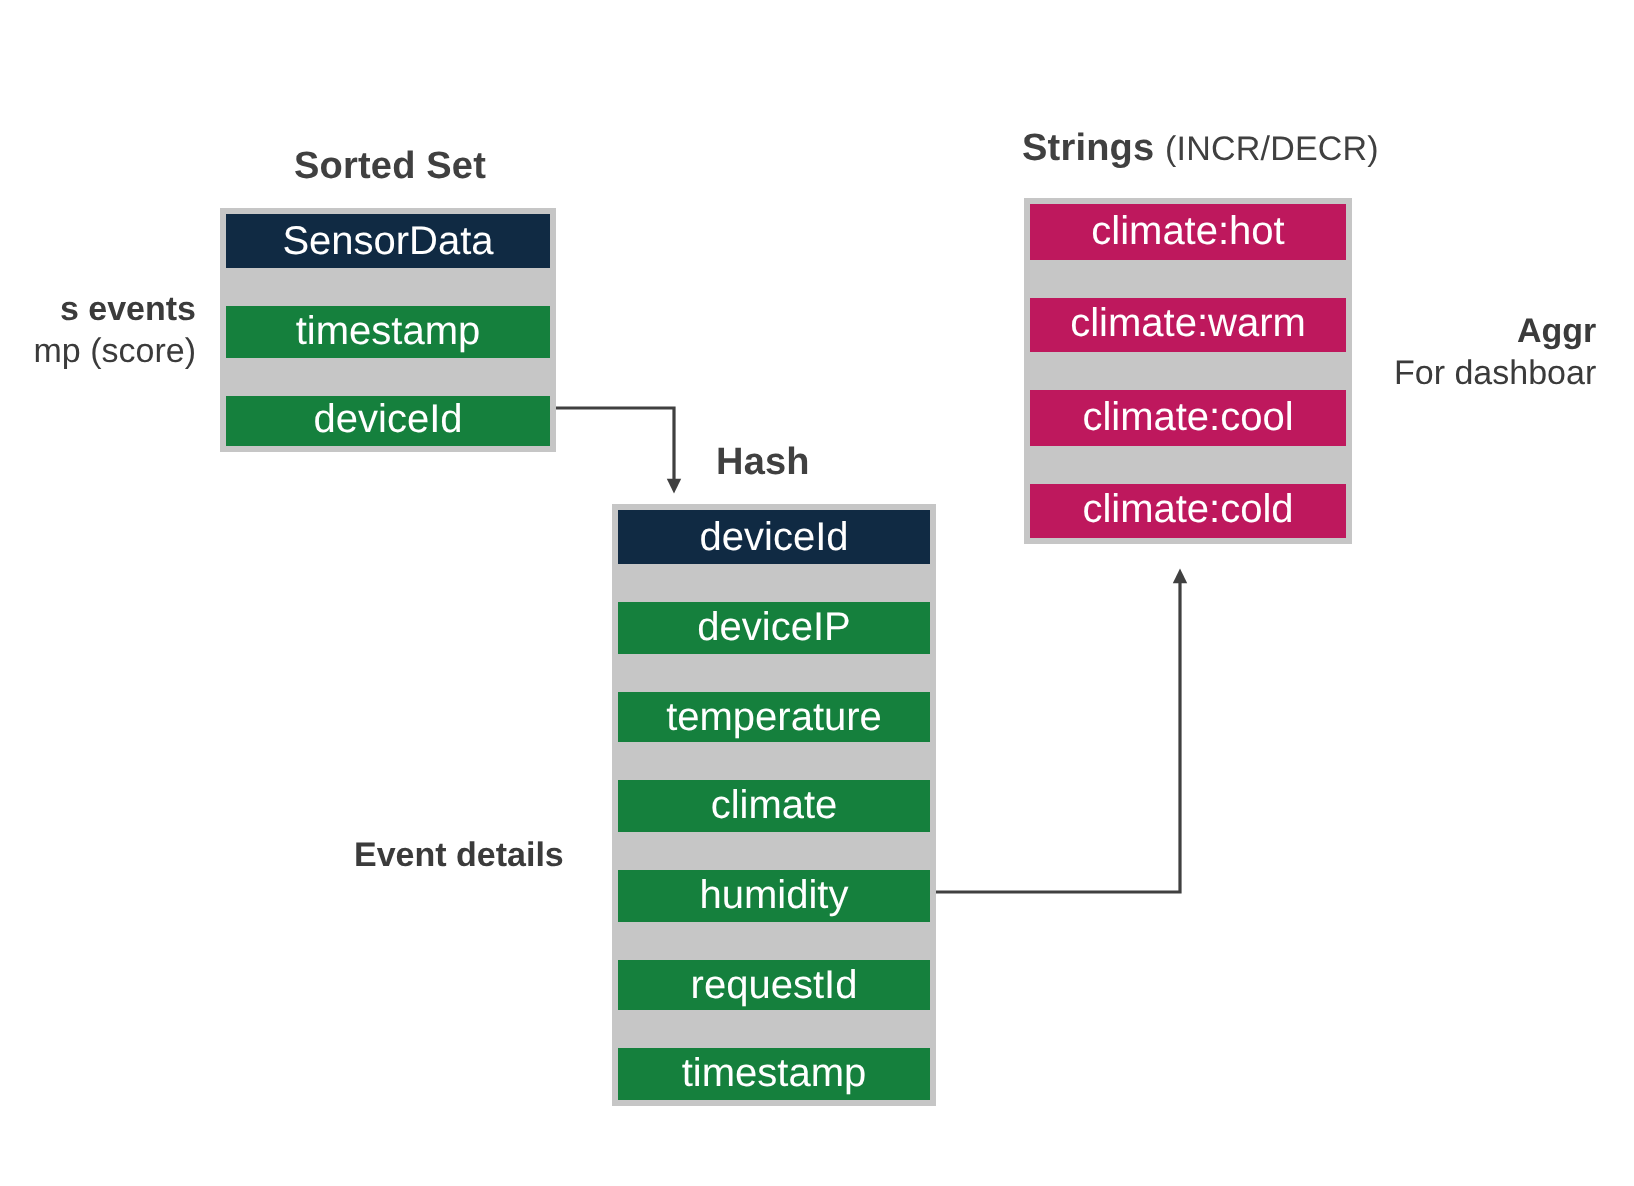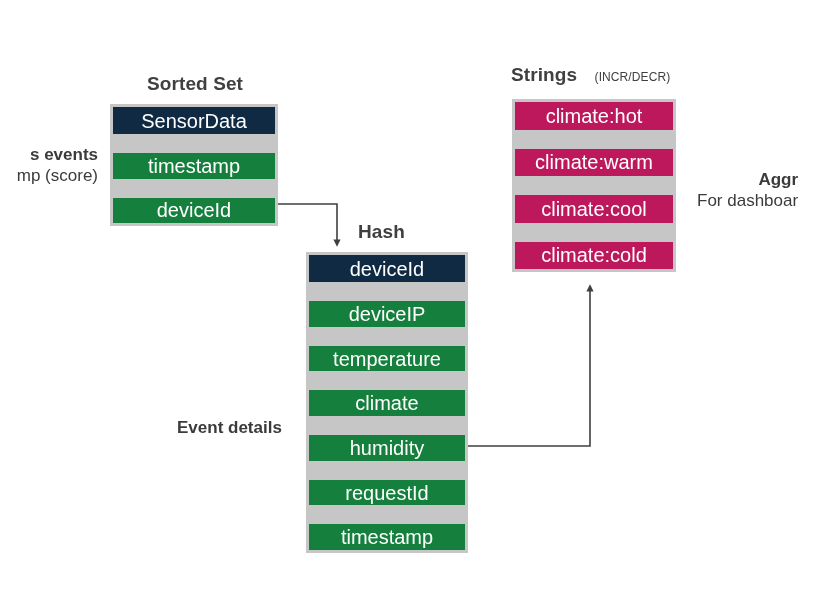--- a/index.html
+++ b/index.html
@@ -37,23 +37,22 @@
   .group-title {
     position: absolute;
     font-weight: bold;
     font-size: 19px;
     color: #404040;
     white-space: nowrap;
     letter-spacing: 0.1px;
   }
   .group-title .subtitle {
     font-weight: normal;
-    font-size: 12px;
+    font-size: 17px;
     color: #404040;
-    margin-left: 12px;
   }
 
   
   .stack {
     position: absolute;
     background: #c6c6c6;
     padding: 3px;
     box-sizing: border-box;
     display: flex;
     flex-direction: column;
@@ -158,18 +157,18 @@
     <div class="cell navy" style="height:38px;">climate:cold</div>
   </div>
 
   <div class="annot" style="left:-22px; top:144px; text-align:right; width:120px;">
     <span class="strong">s events</span>
     <span class="plain">mp (score)</span>
   </div>
 
   <div class="annot bold-only" style="left:177px; top:417px;">Event details</div>
 
-  <div class="annot" style="left:697px; top:155px;margin-top:14px;">
+  <div class="annot" style="left:697px; top:155px;">
     <span class="strong" style="text-align:right;">Aggr</span>
     <span class="plain">For dashboar</span>
   </div>
 
 </div>
 
 </body></html>

